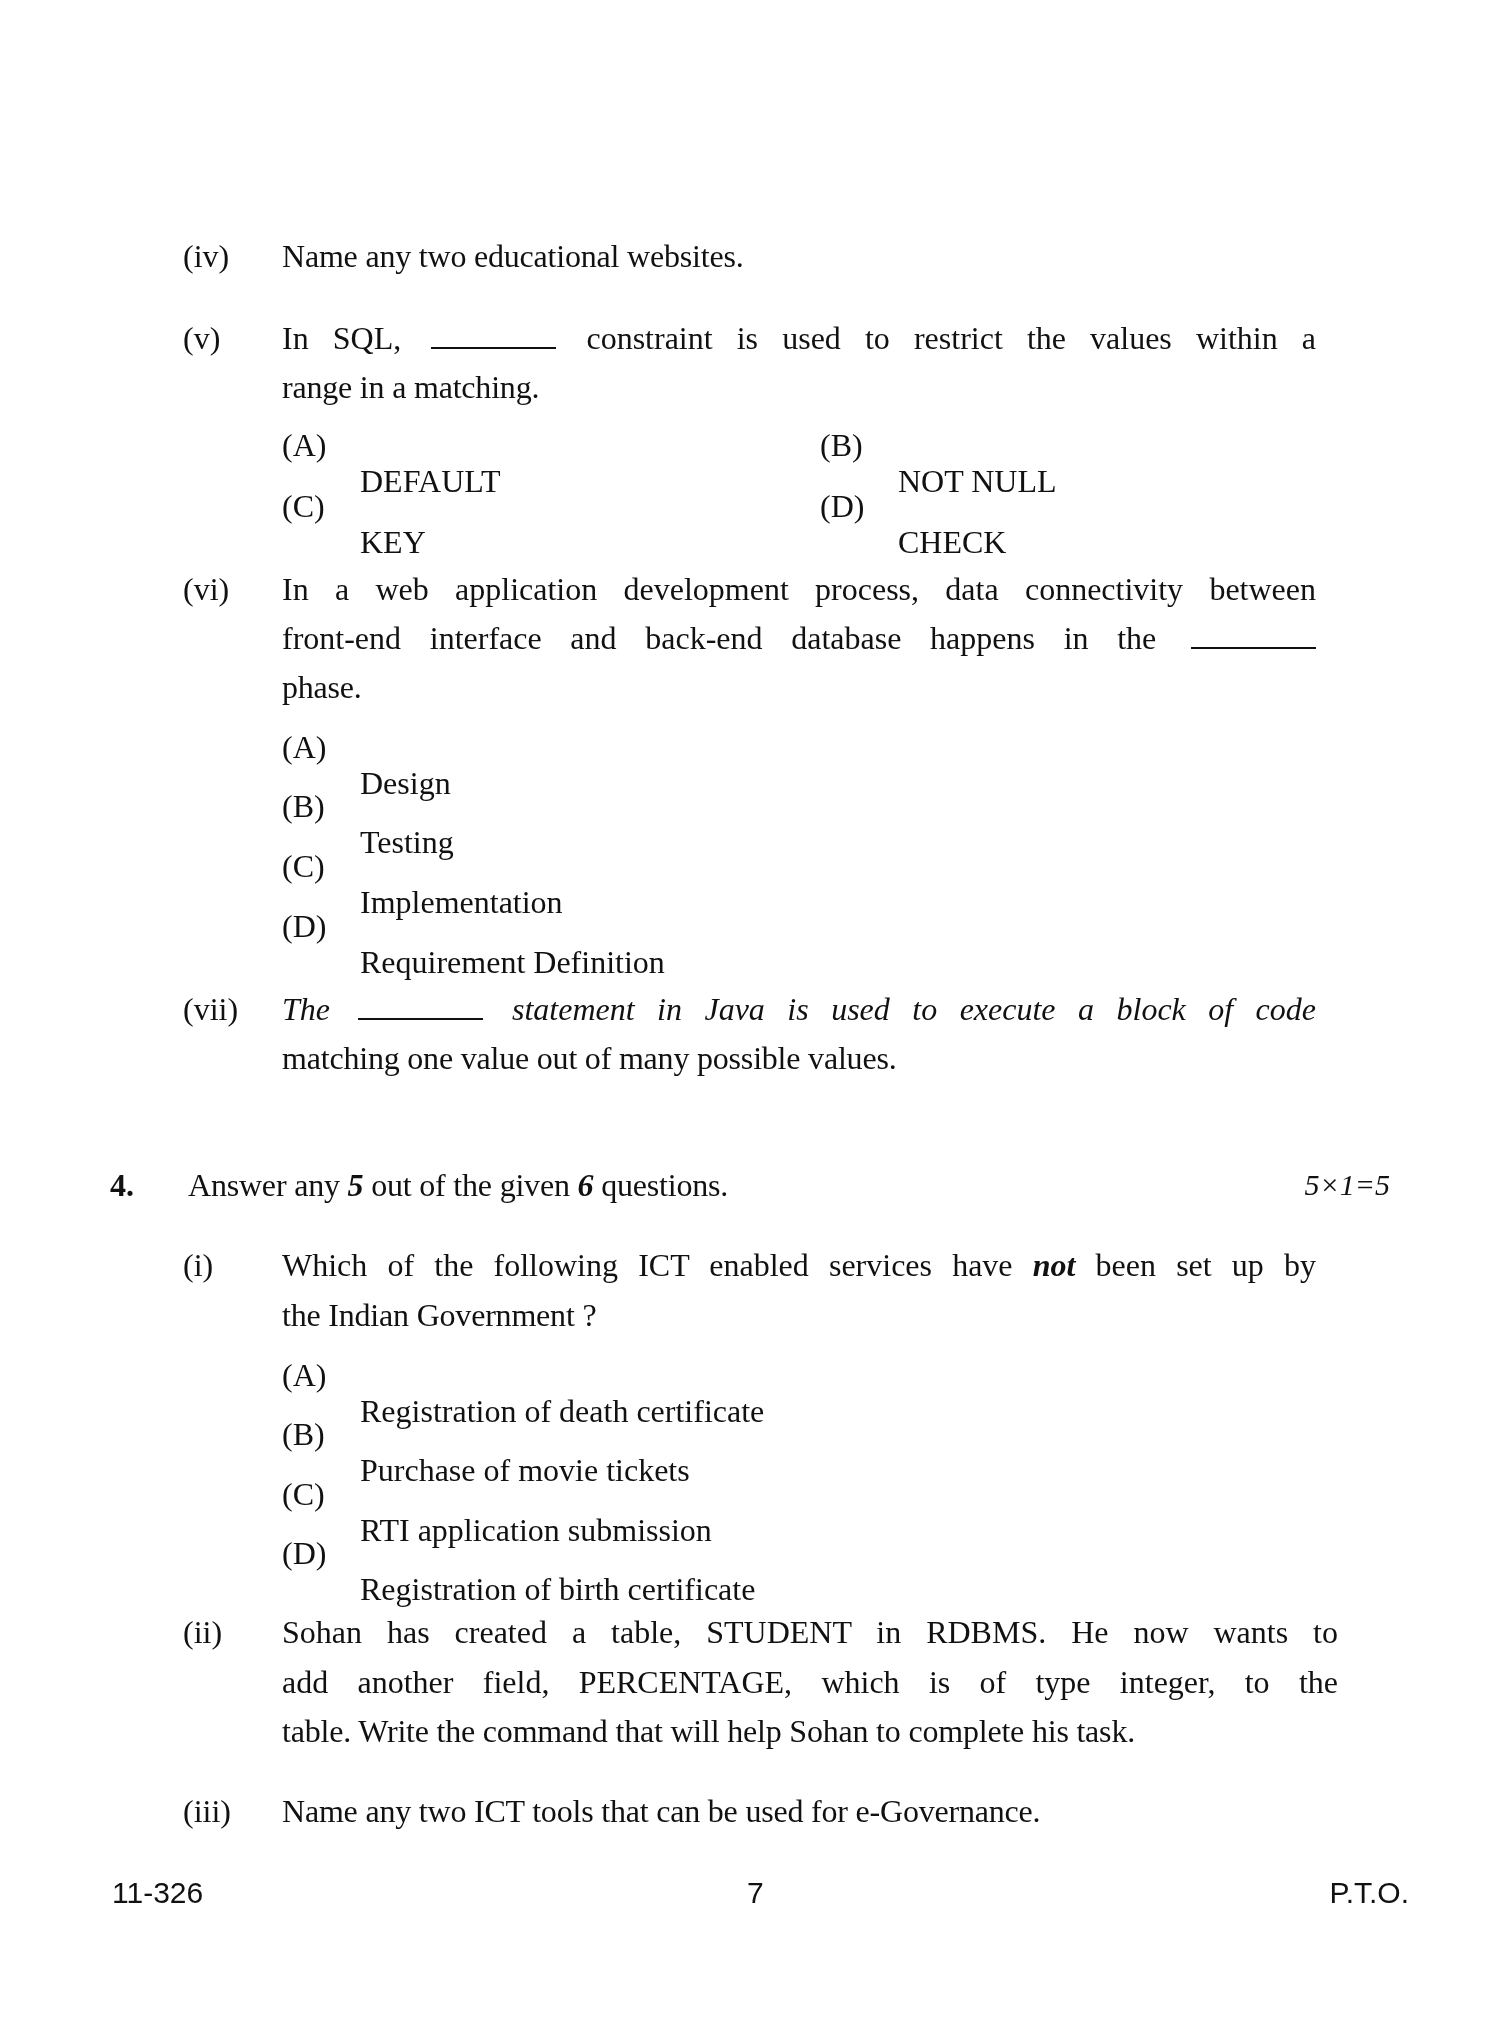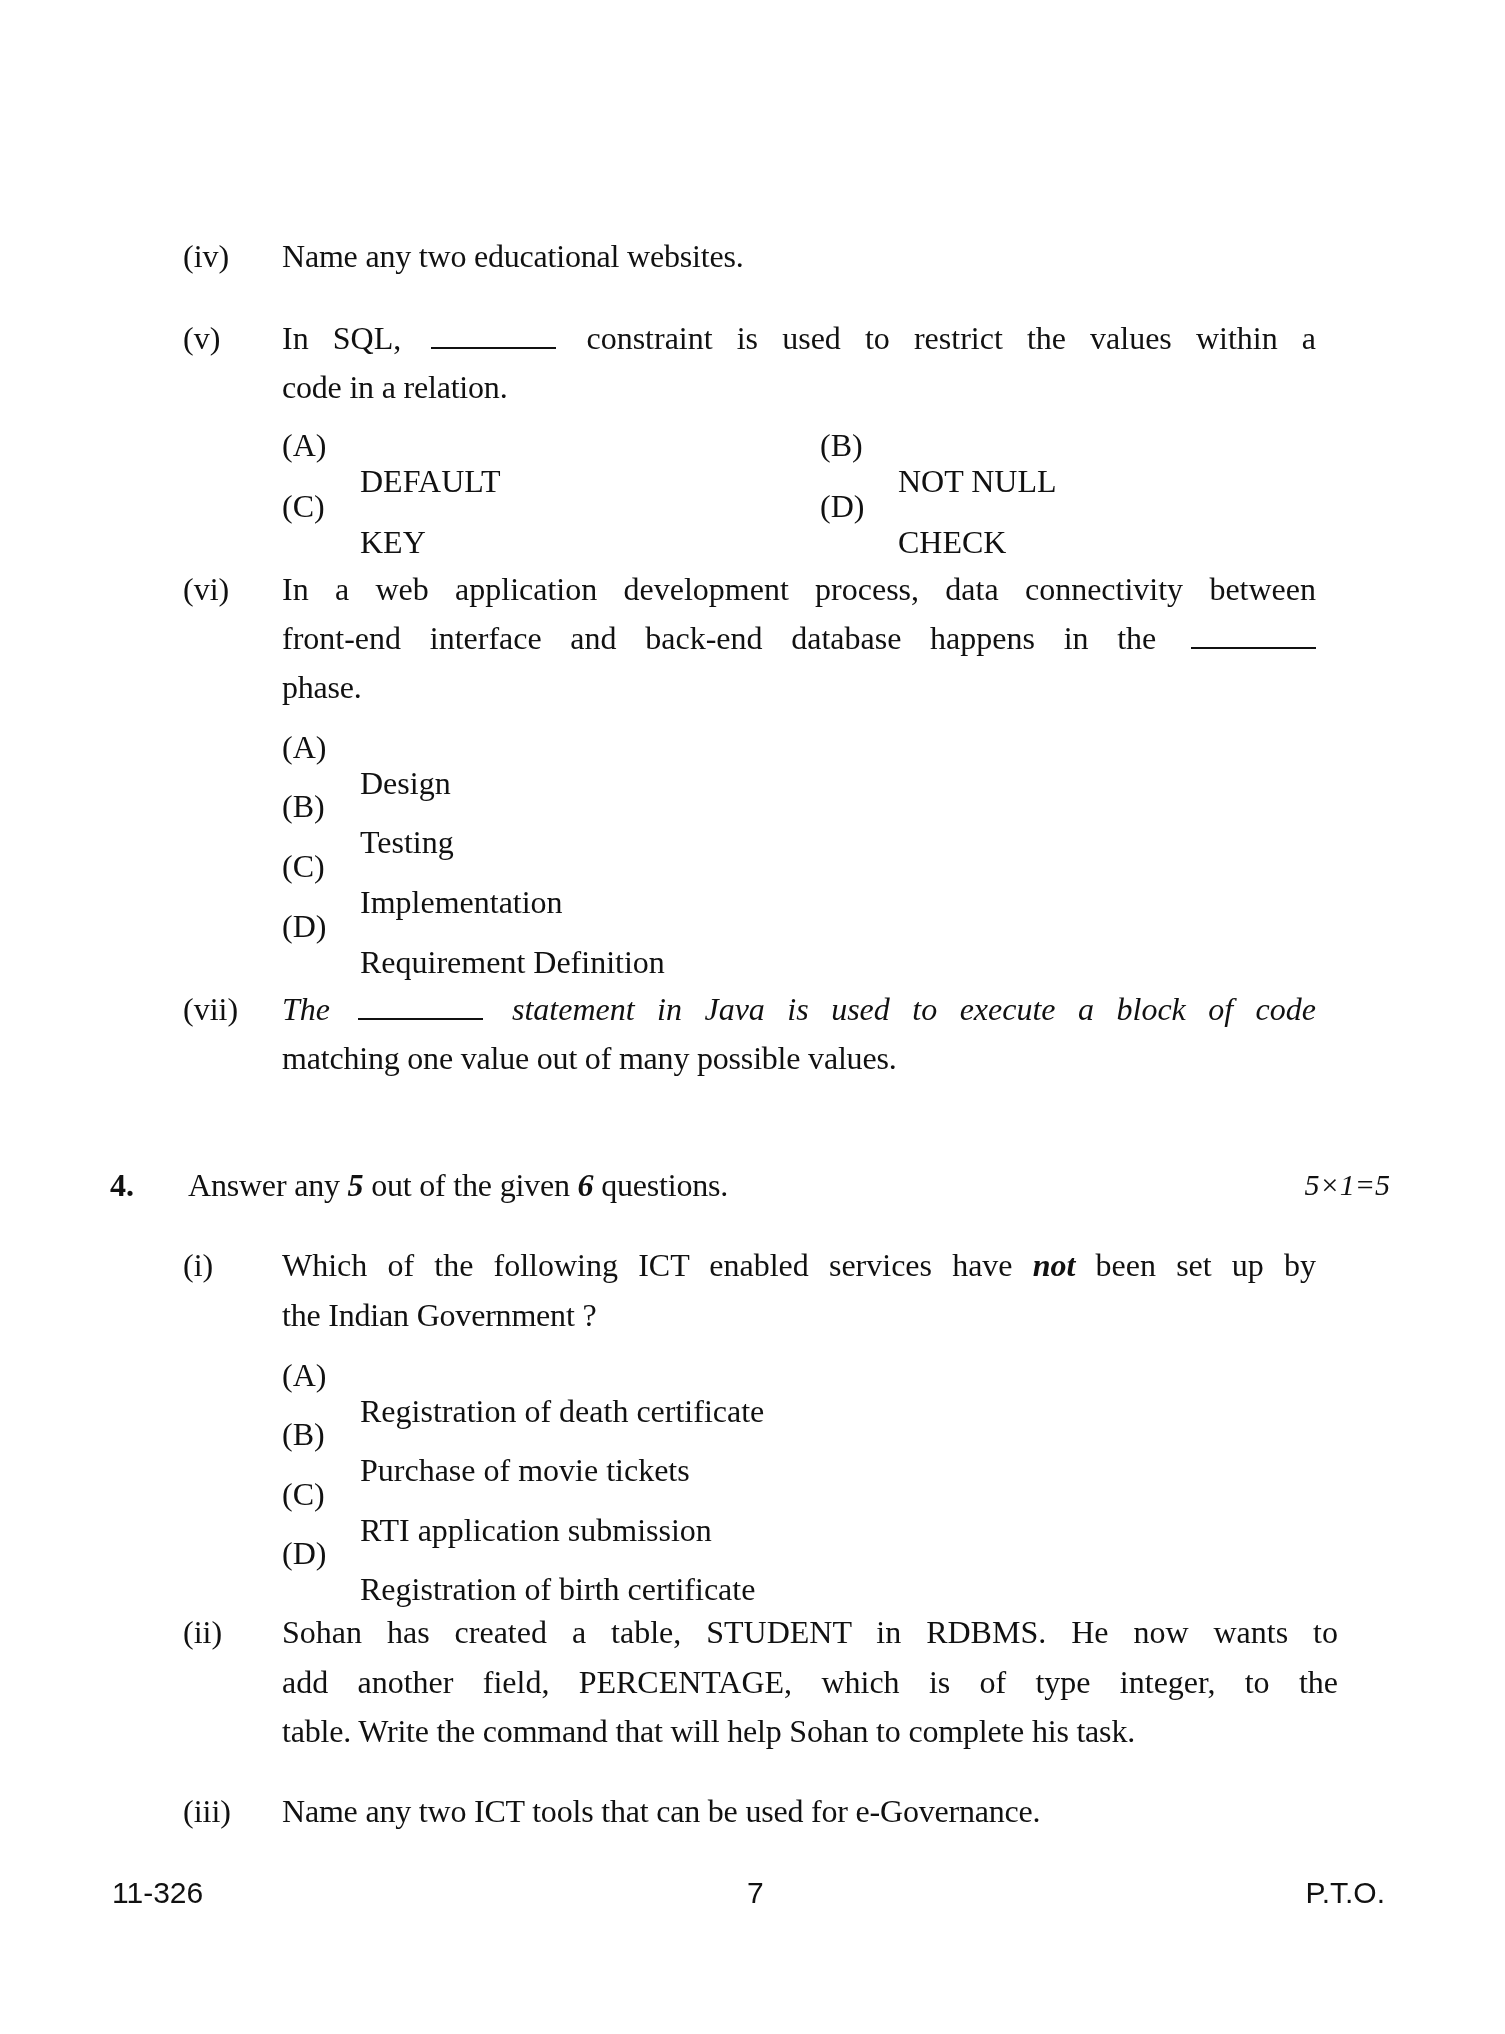--- a/index.html
+++ b/index.html
@@ -20,21 +20,21 @@
 
 <div class="lbl" style="left:183px;top:236px;">(iv)</div>
 <div class="line" style="left:282px;top:236px;">Name any two educational websites.</div>
 
 <div class="lbl" style="left:183px;top:318px;">(v)</div>
 <div class="just" style="left:282px;top:318px;width:1034px;">
   <span>In SQL,</span>
   <span class="blank"></span>
   <span>constraint is used to restrict the values within a</span>
 </div>
-<div class="line" style="left:282px;top:367px;">code in a relation.</div>
+<div class="line" style="left:282px;top:367px;">range in a matching.</div>
 <div class="opt-l" style="left:282px;top:425px;">(A)</div>
 <div class="opt-t" style="left:360px;top:425px;">DEFAULT</div>
 <div class="opt-l" style="left:820px;top:425px;">(B)</div>
 <div class="opt-t" style="left:898px;top:425px;">NOT NULL</div>
 <div class="opt-l" style="left:282px;top:486px;">(C)</div>
 <div class="opt-t" style="left:360px;top:486px;">KEY</div>
 <div class="opt-l" style="left:820px;top:486px;">(D)</div>
 <div class="opt-t" style="left:898px;top:486px;">CHECK</div>
 
 <div class="lbl" style="left:183px;top:569px;">(vi)</div>
@@ -90,13 +90,13 @@
 <div class="lbl" style="left:183px;top:1612px;">(ii)</div>
 <div class="just" style="left:282px;top:1612px;width:1056px;">Sohan has created a table, STUDENT in RDBMS. He now wants to</div>
 <div class="just" style="left:282px;top:1662px;width:1056px;">add another field, PERCENTAGE, which is of type integer, to the</div>
 <div class="line" style="left:282px;top:1711px;">table. Write the command that will help Sohan to complete his task.</div>
 
 <div class="lbl" style="left:183px;top:1791px;">(iii)</div>
 <div class="line" style="left:282px;top:1791px;">Name any two ICT tools that can be used for e-Governance.</div>
 
 <div class="footer" style="left:112px;top:1875px;">11-326</div>
 <div class="footer" style="left:747px;top:1875px;">7</div>
-<div class="footer" style="right:120px;top:1875px;">P.T.O.</div>
+<div class="footer" style="right:96px;top:1875px;">P.T.O.</div>
 
 </body></html>

